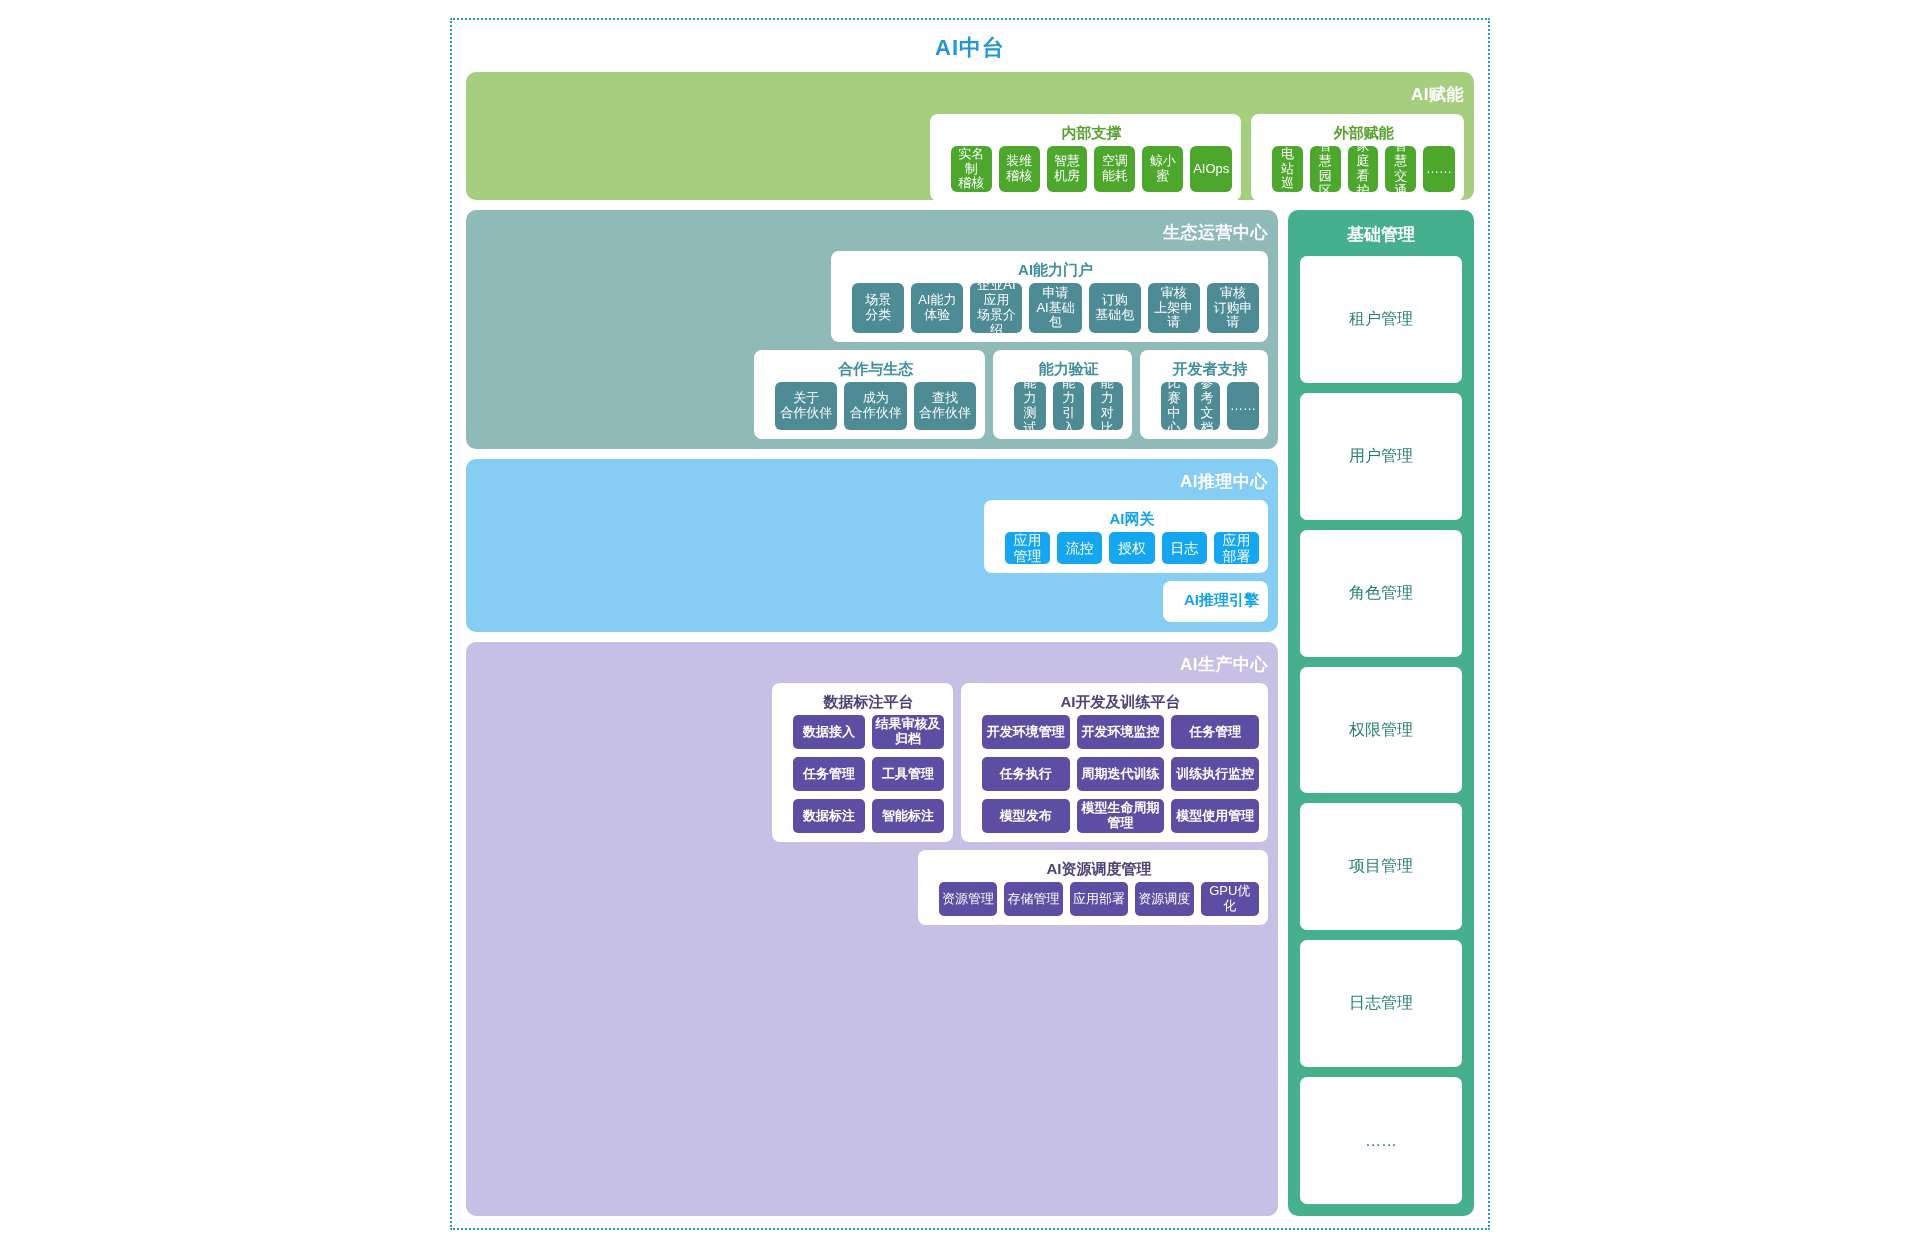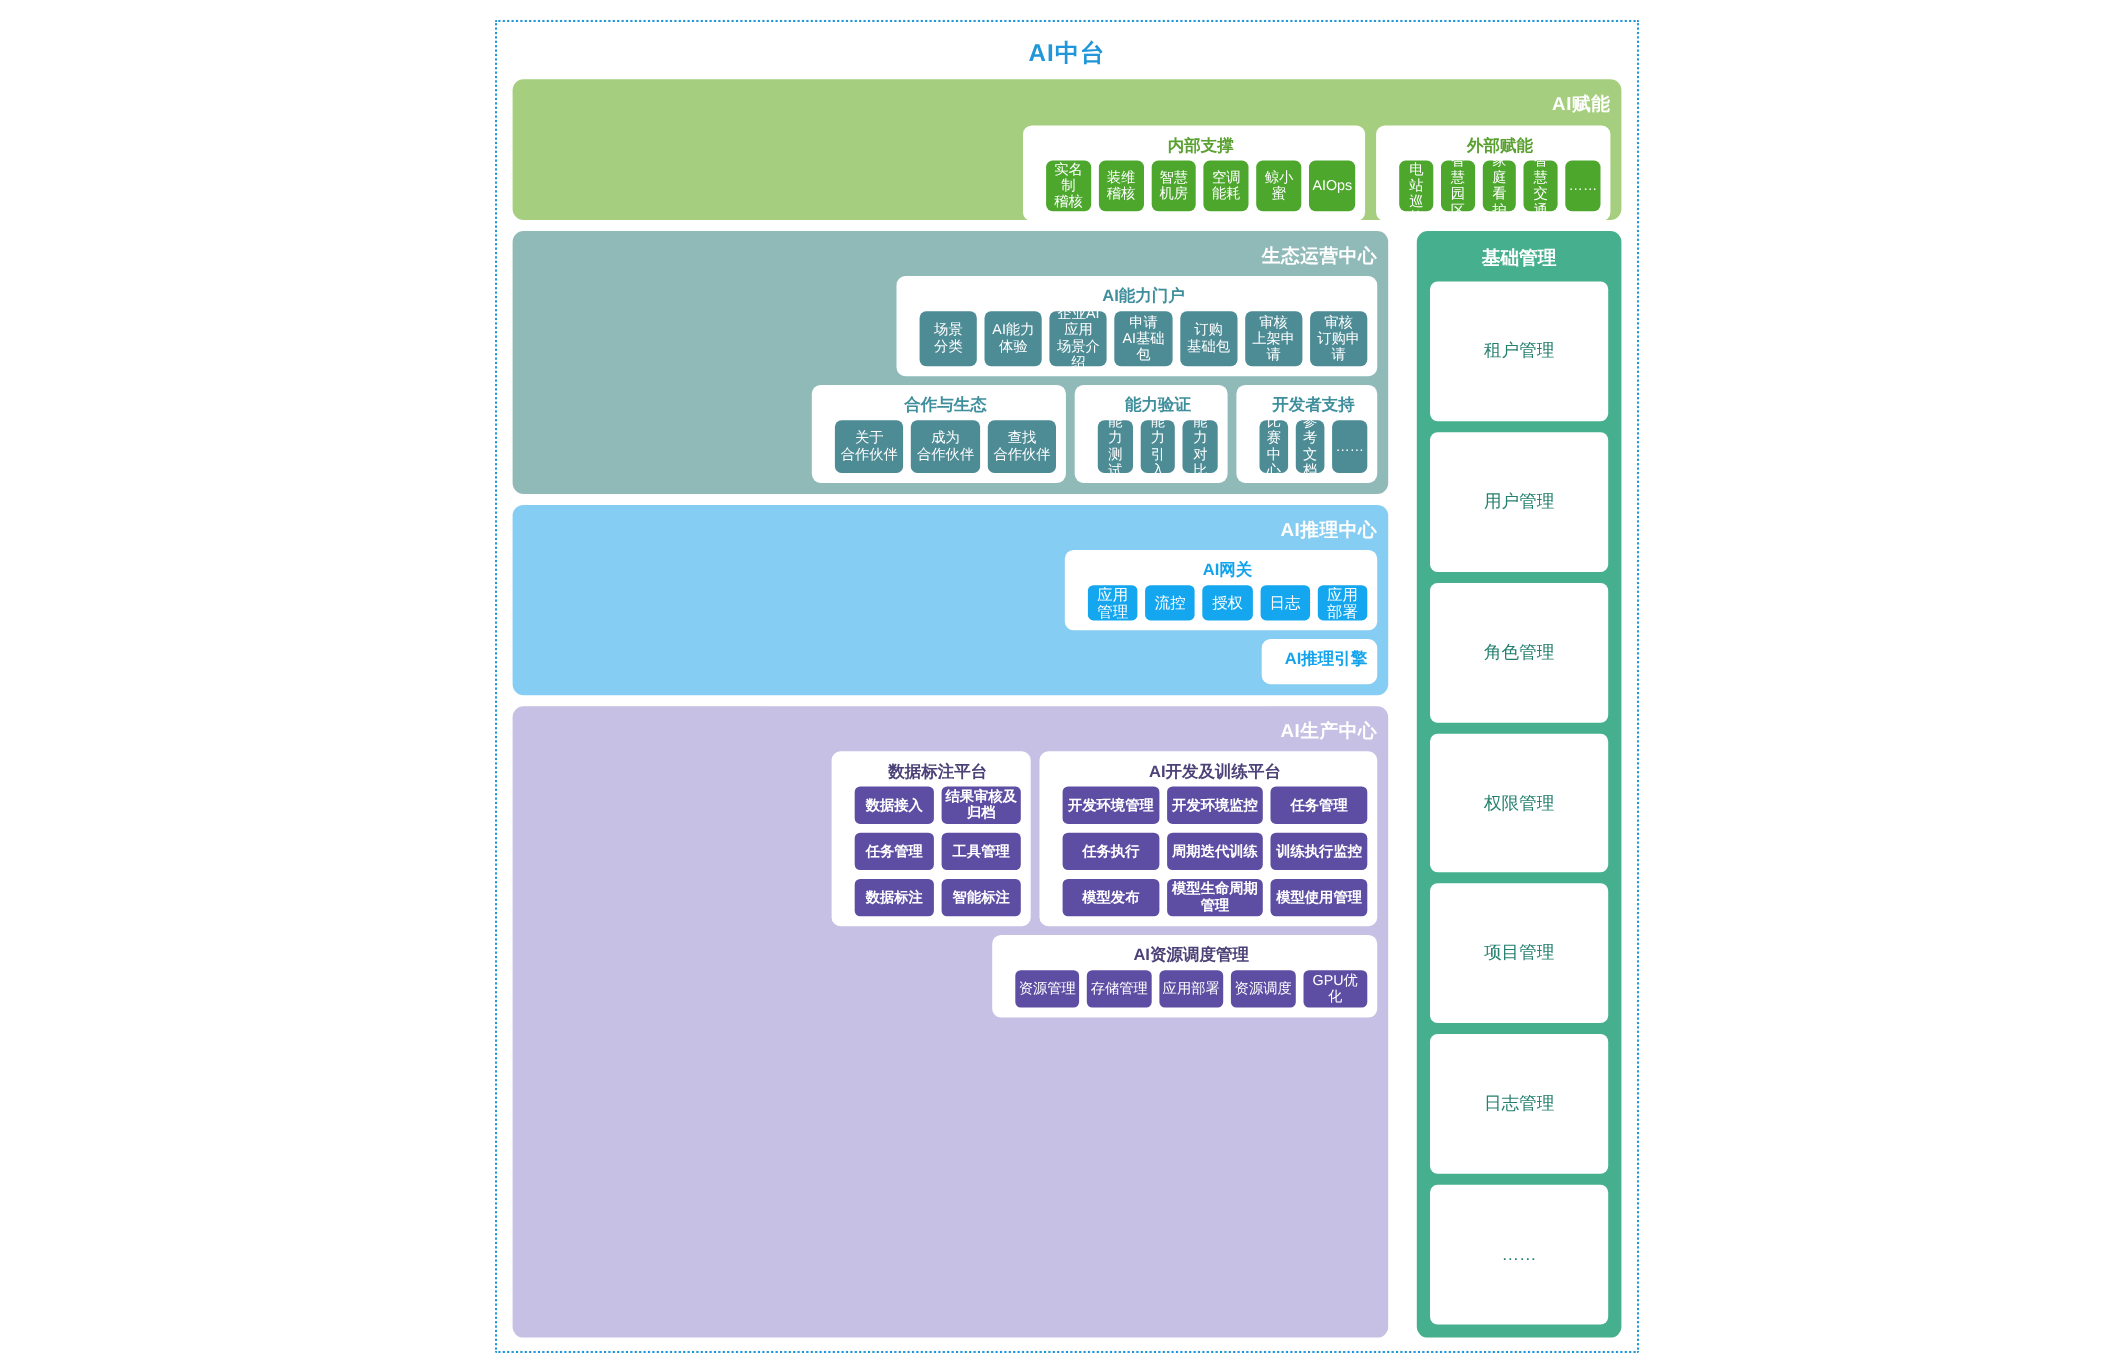--- a/index.html
+++ b/index.html
@@ -96,21 +96,21 @@
   .enable-inner { flex: 0 0 58.3%; display:flex; flex-direction:column; }
   .enable-outer { flex: 1; display:flex; flex-direction:column; }
   .enable-inner .subpanel-title,
   .enable-outer .subpanel-title { color: #5aa132; }
   .enable-inner .subpanel, .enable-outer .subpanel { flex:1; display:flex; flex-direction:column; }
   .green-chip { background: #4ca72c; height: 46px; }
 
   
   .middle {
     display: flex;
-    gap: 26px;
+    gap: 10px;
     margin-top: 10px;
     flex: 1;
     min-height: 0;
   }
   .left-col {
     flex: 1;
     display: flex;
     flex-direction: column;
     gap: 10px;
     min-width: 0;

